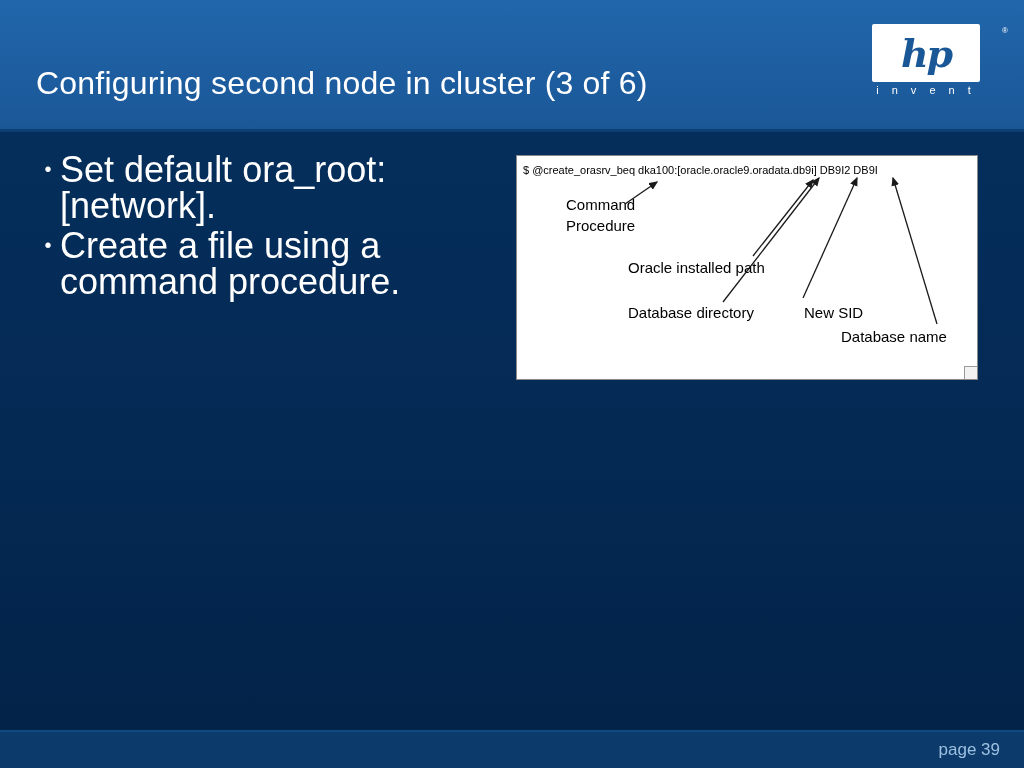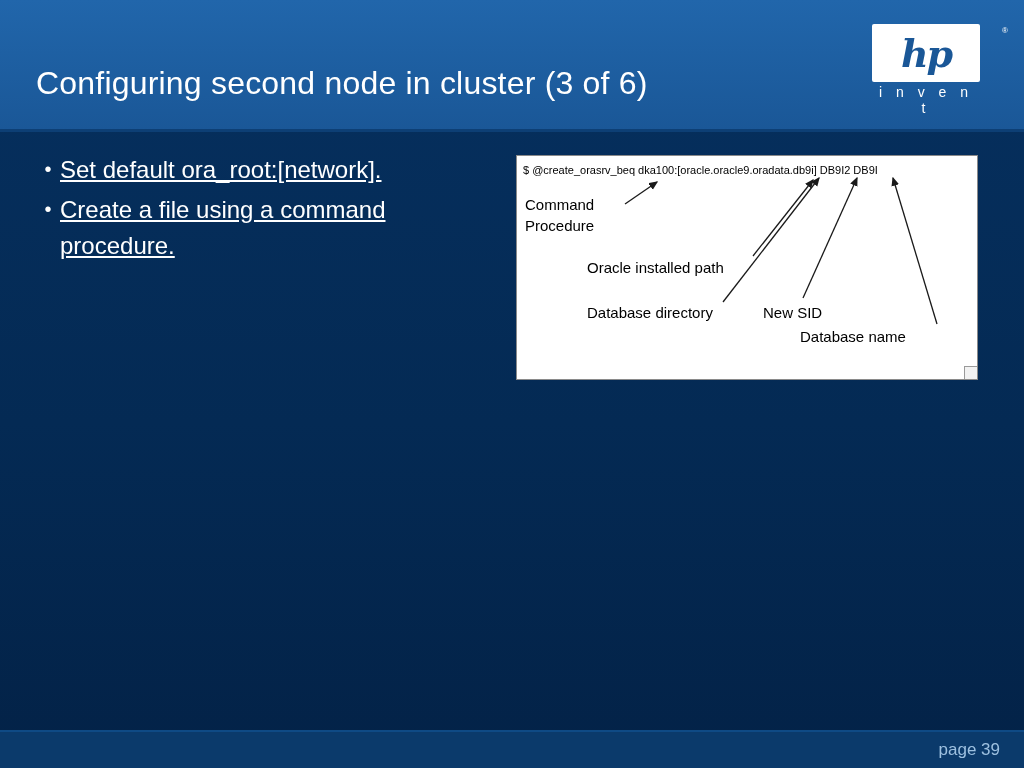--- a/index.html
+++ b/index.html
@@ -92,21 +92,21 @@
     font-style: normal;
     font-family: "Liberation Sans", sans-serif;
   }
   .hp-invent {
     position: absolute;
     left: 0;
     top: 60px;
     width: 108px;
     text-align: center;
     color: #ffffff;
-    font-size: 14px;
+    font-size: 11px;
     letter-spacing: 5px;
   }
   
   .bullets {
     position: absolute;
     left: 36px;
     top: 152px;
     width: 460px;
   }
   .bullet-row {
@@ -117,24 +117,23 @@
   .bullet-dot {
     color: #ffffff;
     font-size: 20px;
     line-height: 34px;
     width: 24px;
     flex: 0 0 24px;
     text-align: center;
   }
   .bullet-text {
     color: #ffffff;
-    font-size: 24px;
+    font-size: 36px;
     line-height: 36px;
     font-weight: normal;
-    text-decoration: underline;
   }
   
   .figure {
     position: absolute;
     left: 516px;
     top: 155px;
     width: 462px;
     height: 225px;
     background: #ffffff;
     border: 1px solid #8a8a8a;
@@ -150,20 +149,21 @@
     font-size: 11px;
     color: #000000;
     white-space: nowrap;
   }
   .fig-label {
     position: absolute;
     color: #000000;
     font-family: "Liberation Sans", sans-serif;
     font-size: 15px;
     white-space: nowrap;
+    margin-left: 41px;
   }
   .lbl-command {
     left: 8px;
     top: 38px;
     line-height: 21px;
   }
   .lbl-oracle-path {
     left: 70px;
     top: 103px;
   }

